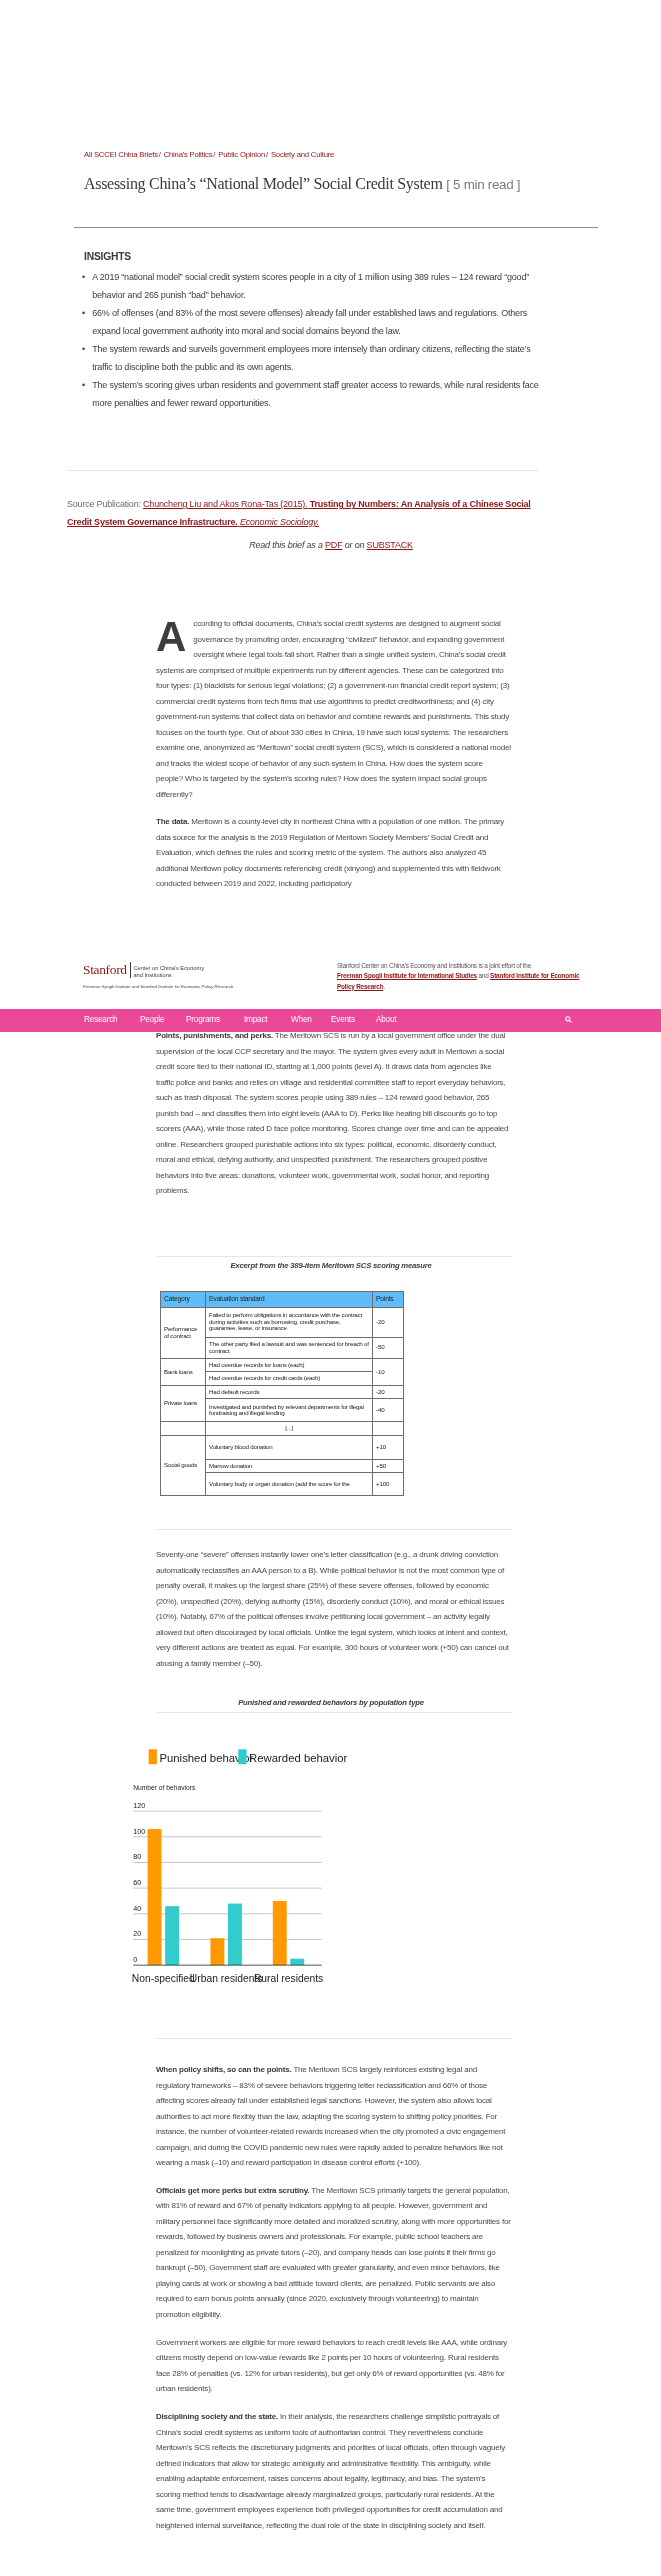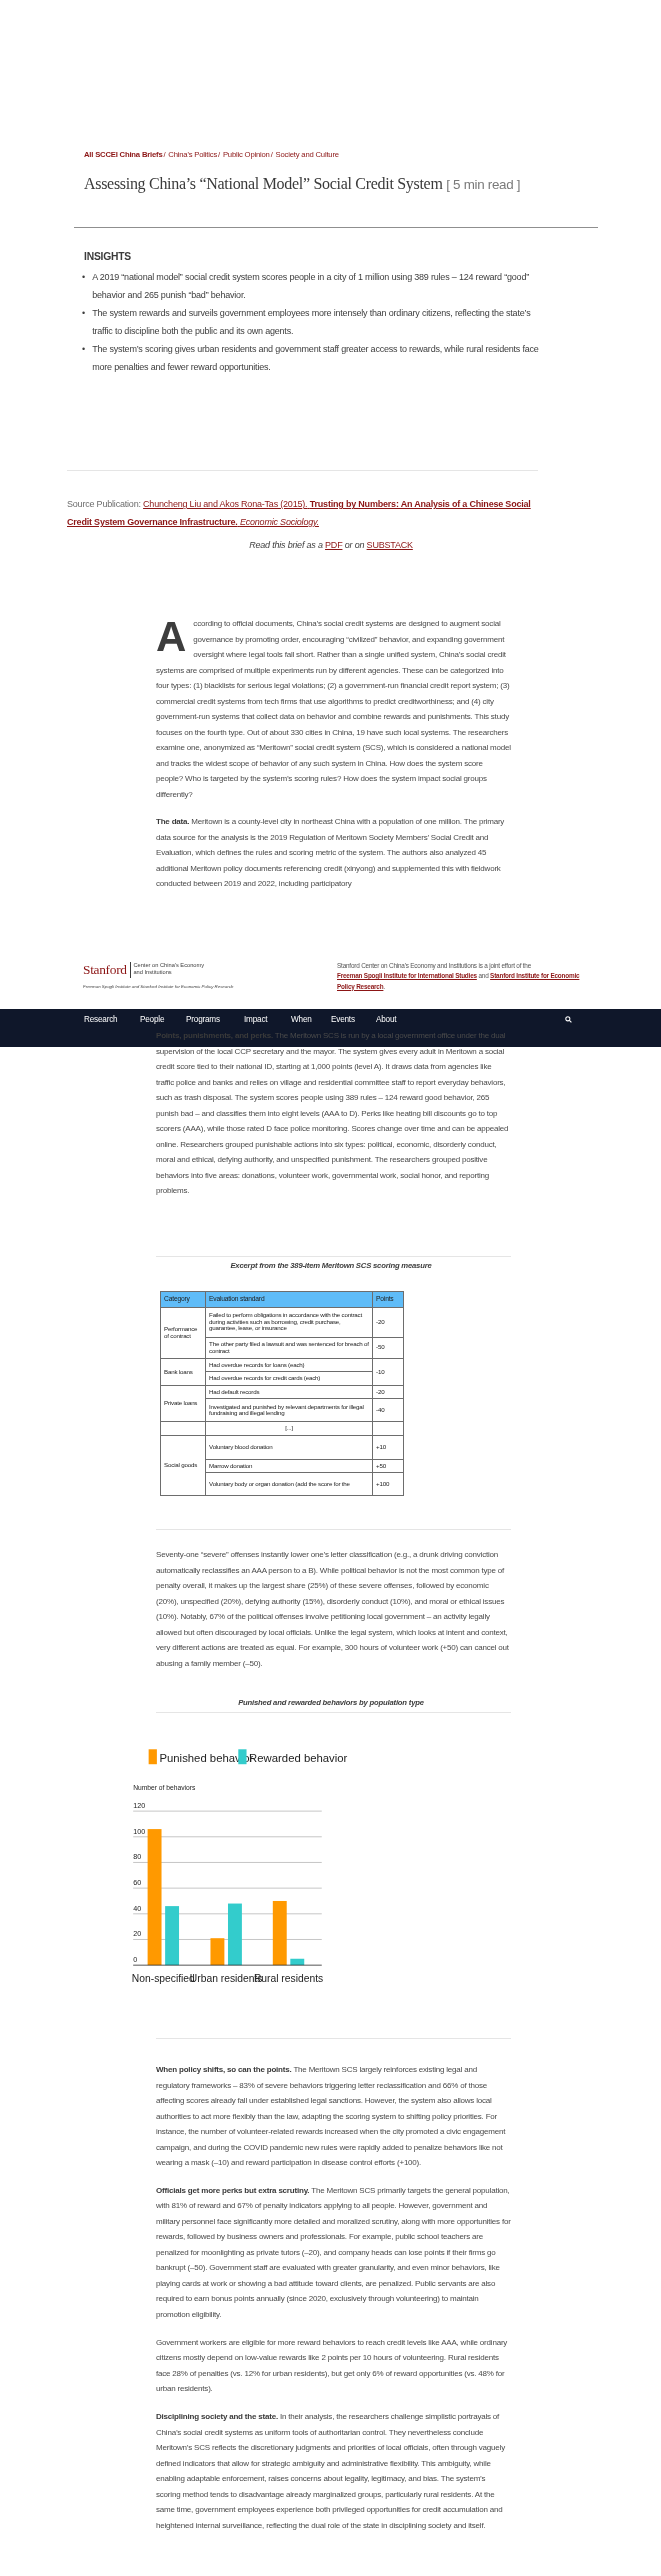--- a/index.html
+++ b/index.html
@@ -2,21 +2,21 @@
 <html style="font-size:8.2px"><head>
 <meta charset="utf-8">
 <style>
   * { box-sizing: border-box; margin: 0; padding: 0; }
   html, body { width: 662px; background: #fff; }
   body { font-family: "Liberation Sans", sans-serif; color: #3d3d3d; position: relative; height: 2940px; overflow: hidden; }
   a { color: #8c1515; }
 
   
   .breadcrumb { position: absolute; left: 84px; top: 150px; font-size: 7.7px; letter-spacing: -0.2px; color: #8c1515; font-family: "Liberation Sans Narrow", "Liberation Sans", sans-serif; }
-  .breadcrumb .first { font-weight: bold; }
+  .breadcrumb .first { font-weight: normal; }
   .breadcrumb span.sep { color: #8c1515; margin: 0 1px; }
   .page-title { position: absolute; left: 84px; top: 175px; font-family: "Liberation Serif", serif; font-size: 16px; color: #3a3a3a; letter-spacing: -0.3px; font-weight: normal; }
   .page-title .read { color: #7a7a7a; font-family: "Liberation Sans", sans-serif; font-weight: 300; font-size: 13.4px; }
   .rule-top { position: absolute; left: 74px; top: 227px; width: 524px; height: 1px; background: #8f8f8f; }
 
   
   .insights-h { position: absolute; left: 84px; top: 251px; font-size: 10.3px; font-weight: bold; color: #3a3a3a; letter-spacing: -0.2px; }
   .insights { position: absolute; left: 84px; top: 264px; width: 469px; list-style: none; }
   .insights li { position: relative; padding-left: 8.2px; font-size: 9px; line-height: 18px; color: #3d3d3d; letter-spacing: -0.2px; }
   .insights li::before { content: "•"; position: absolute; left: -2.1px; top: 0; color: #3d3d3d; }
@@ -33,27 +33,27 @@
   .article p { margin-bottom: 12.4px; }
   .article b { color: #3a3a3a; }
   .dropcap { float: left; font-size: 42px; line-height: 36px; font-weight: bold; color: #3d3d3d; margin: 3.1px 7.2px 0 0; font-family: "Liberation Sans Narrow", "Liberation Sans", sans-serif; }
   .article-a { top: 616px; }
   .article-b { top: 1028px; }
   .article-c { top: 1547px; }
   .article-d { top: 2062px; }
 
   
   .logo-band { position: absolute; left: 0; top: 948px; width: 662px; height: 61px; background: #fff; }
-  .stan-logo { position: absolute; display: flex; align-items: flex-start; }
+  .stan-logo { position: absolute; display: flex; align-items: flex-end; }
   .stan-word { font-family: "Liberation Serif", serif; color: #8c1515; font-size: 13.4px; padding-right: 3.1px; border-right: 0.5px solid #3d3d3d; letter-spacing: -0.3px; }
   .stan-center { padding-left: 2.6px; font-size: 5.7px; line-height: 6.7px; color: #3d3d3d; }
   .stan-sub { position: absolute; font-size: 4.4px; font-style: italic; color: #3d3d3d; white-space: nowrap; }
   .joint { position: absolute; left: 337px; top: 961px; width: 247px; font-size: 6.4px; line-height: 10.3px; color: #555; letter-spacing: -0.2px; }
   .joint a { font-weight: bold; color: #8c1515; text-decoration: underline; }
-  .mainnav { position: absolute; left: 0; top: 1009px; width: 662px; height: 38px; background: #0f172a; }
+  .mainnav { position: absolute; left: 0; top: 1009px; width: 662px; height: 23px; background: #ec4899; }
   .mainnav .item { position: absolute; top: 6.2px; color: #fff; font-size: 8.2px; letter-spacing: -0.2px; }
   .mainnav .search { position: absolute; left: 565px; top: 6.7px; width: 7.2px; height: 7.2px; }
 
   
   .fig-rule { position: absolute; left: 156px; width: 355px; height: 0.5px; background: #e5e5e5; }
   .caption { position: absolute; left: 0; width: 662px; text-align: center; font-size: 7.7px; font-style: italic; font-weight: bold; color: #3d3d3d; letter-spacing: -0.2px; }
   table.scs { position: absolute; left: 160px; top: 1291px; width: 244px; border-collapse: collapse; font-size: 6.2px; line-height: 6.7px; color: #222; letter-spacing: -0.2px; }
   table.scs th, table.scs td { border: 1px solid #6d6d6d; padding: 1px 3.1px; text-align: left; vertical-align: middle; }
   table.scs th { background: #5fbcf8; font-weight: normal; font-size: 6.7px; height: 15.5px; }
   table.scs td.pts { width: 31px; }
@@ -72,20 +72,21 @@
   <a style="text-decoration:none">China's Politics</a><span class="sep">/</span>
   <a style="text-decoration:none">Public Opinion</a><span class="sep">/</span>
   <a style="text-decoration:none">Society and Culture</a>
 </div>
 <h1 class="page-title"><span>Assessing China’s “National Model” Social Credit System</span> <span class="read">[ 5 min read ]</span></h1>
 <div class="rule-top"></div>
 
 <div class="insights-h">INSIGHTS</div>
 <ul class="insights" style="top:268px">
   <li>A 2019 “national model” social credit system scores people in a city of 1 million using 389 rules – 124 reward “good” behavior and 265 punish “bad” behavior.</li>
+  <li>66% of offenses (and 83% of the most severe offenses) already fall under established laws and regulations. Others expand local government authority into moral and social domains beyond the law.</li>
   <li>The system rewards and surveils government employees more intensely than ordinary citizens, reflecting the state’s traffic to discipline both the public and its own agents.</li>
   <li>The system’s scoring gives urban residents and government staff greater access to rewards, while rural residents face more penalties and fewer reward opportunities.</li>
 </ul>
 <div class="rule-insights"></div>
 
 <div class="source">
   <span>Source Publication:</span>
   <a><span>Chuncheng Liu and Akos Rona-Tas (2015).</span> <b>Trusting by Numbers: An Analysis of a Chinese Social Credit System Governance Infrastructure.</b> <i>Economic Sociology.</i></a>
 </div>
 <div class="readbrief">

